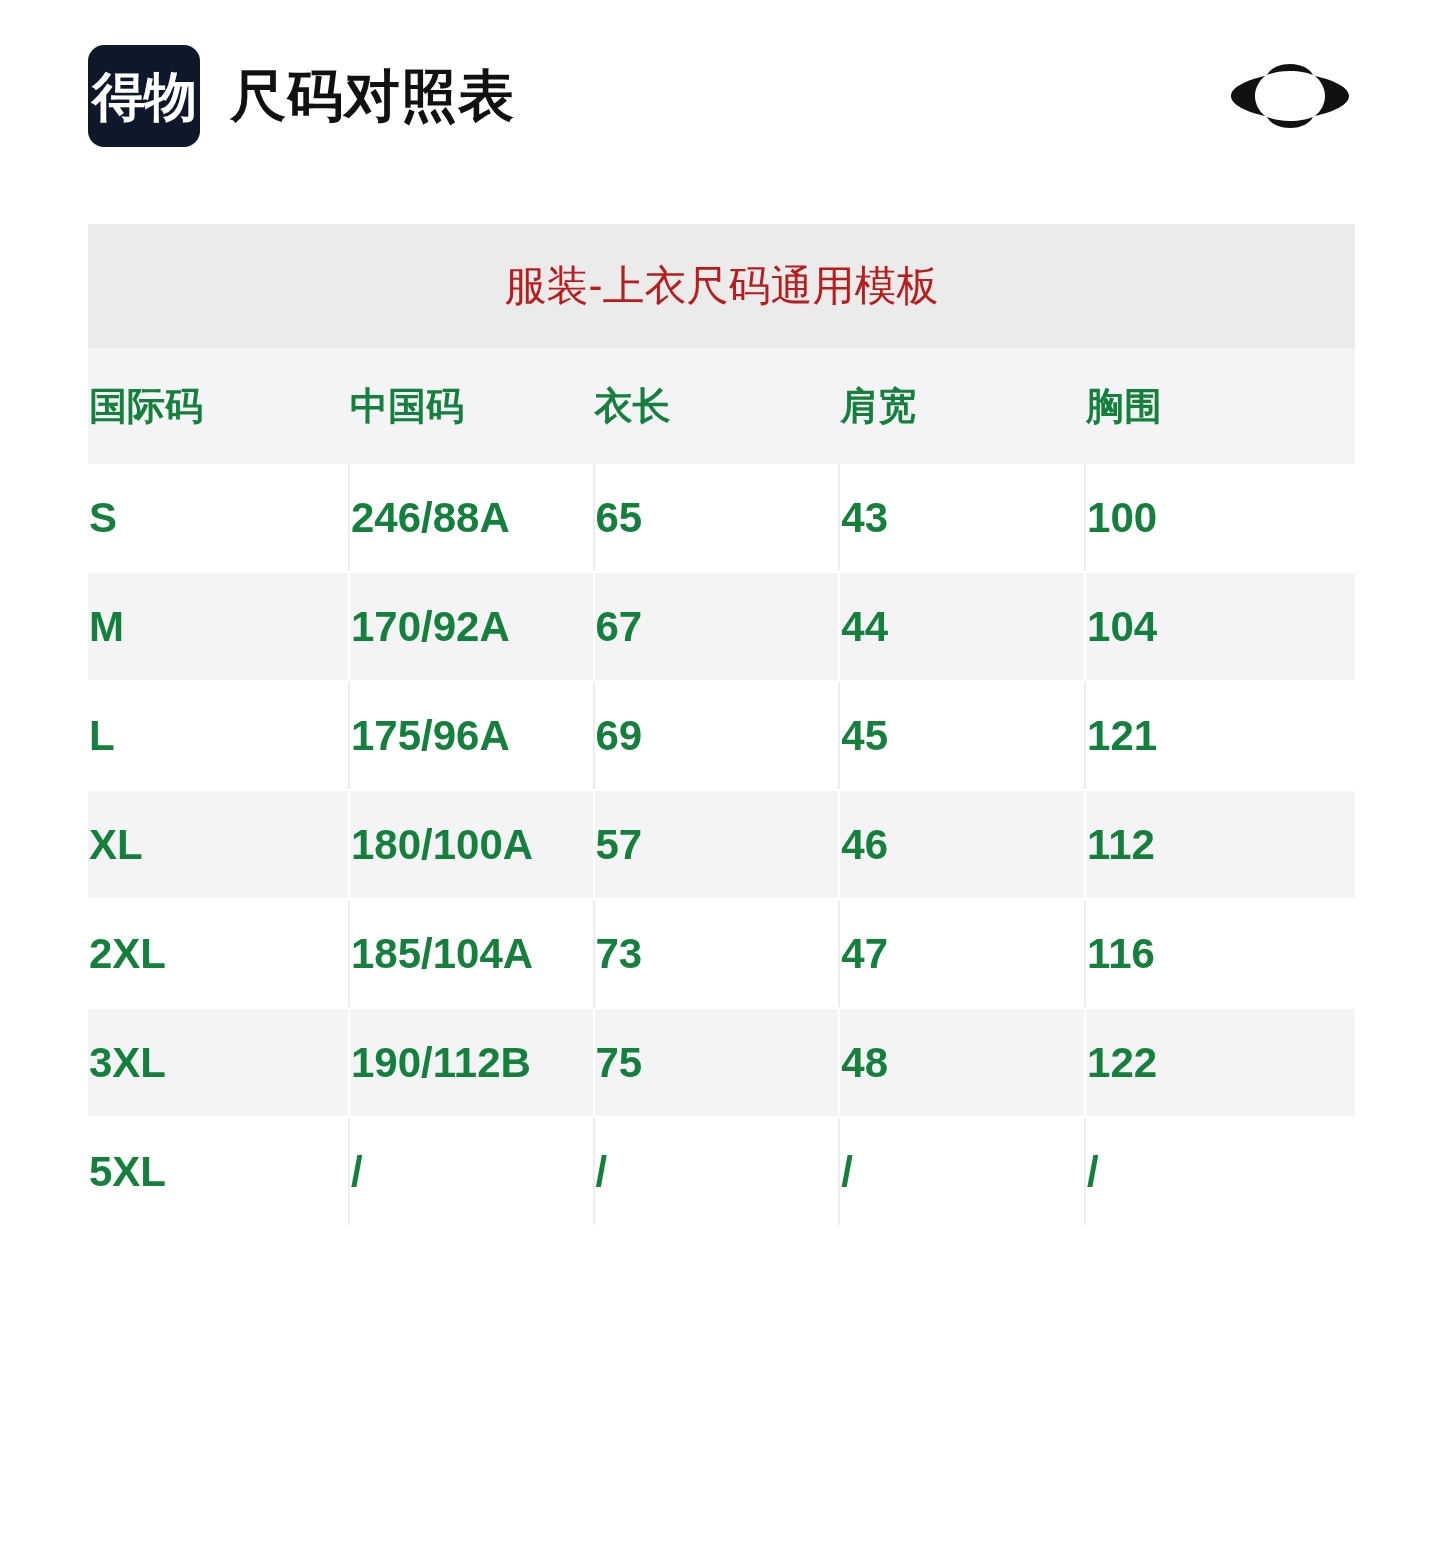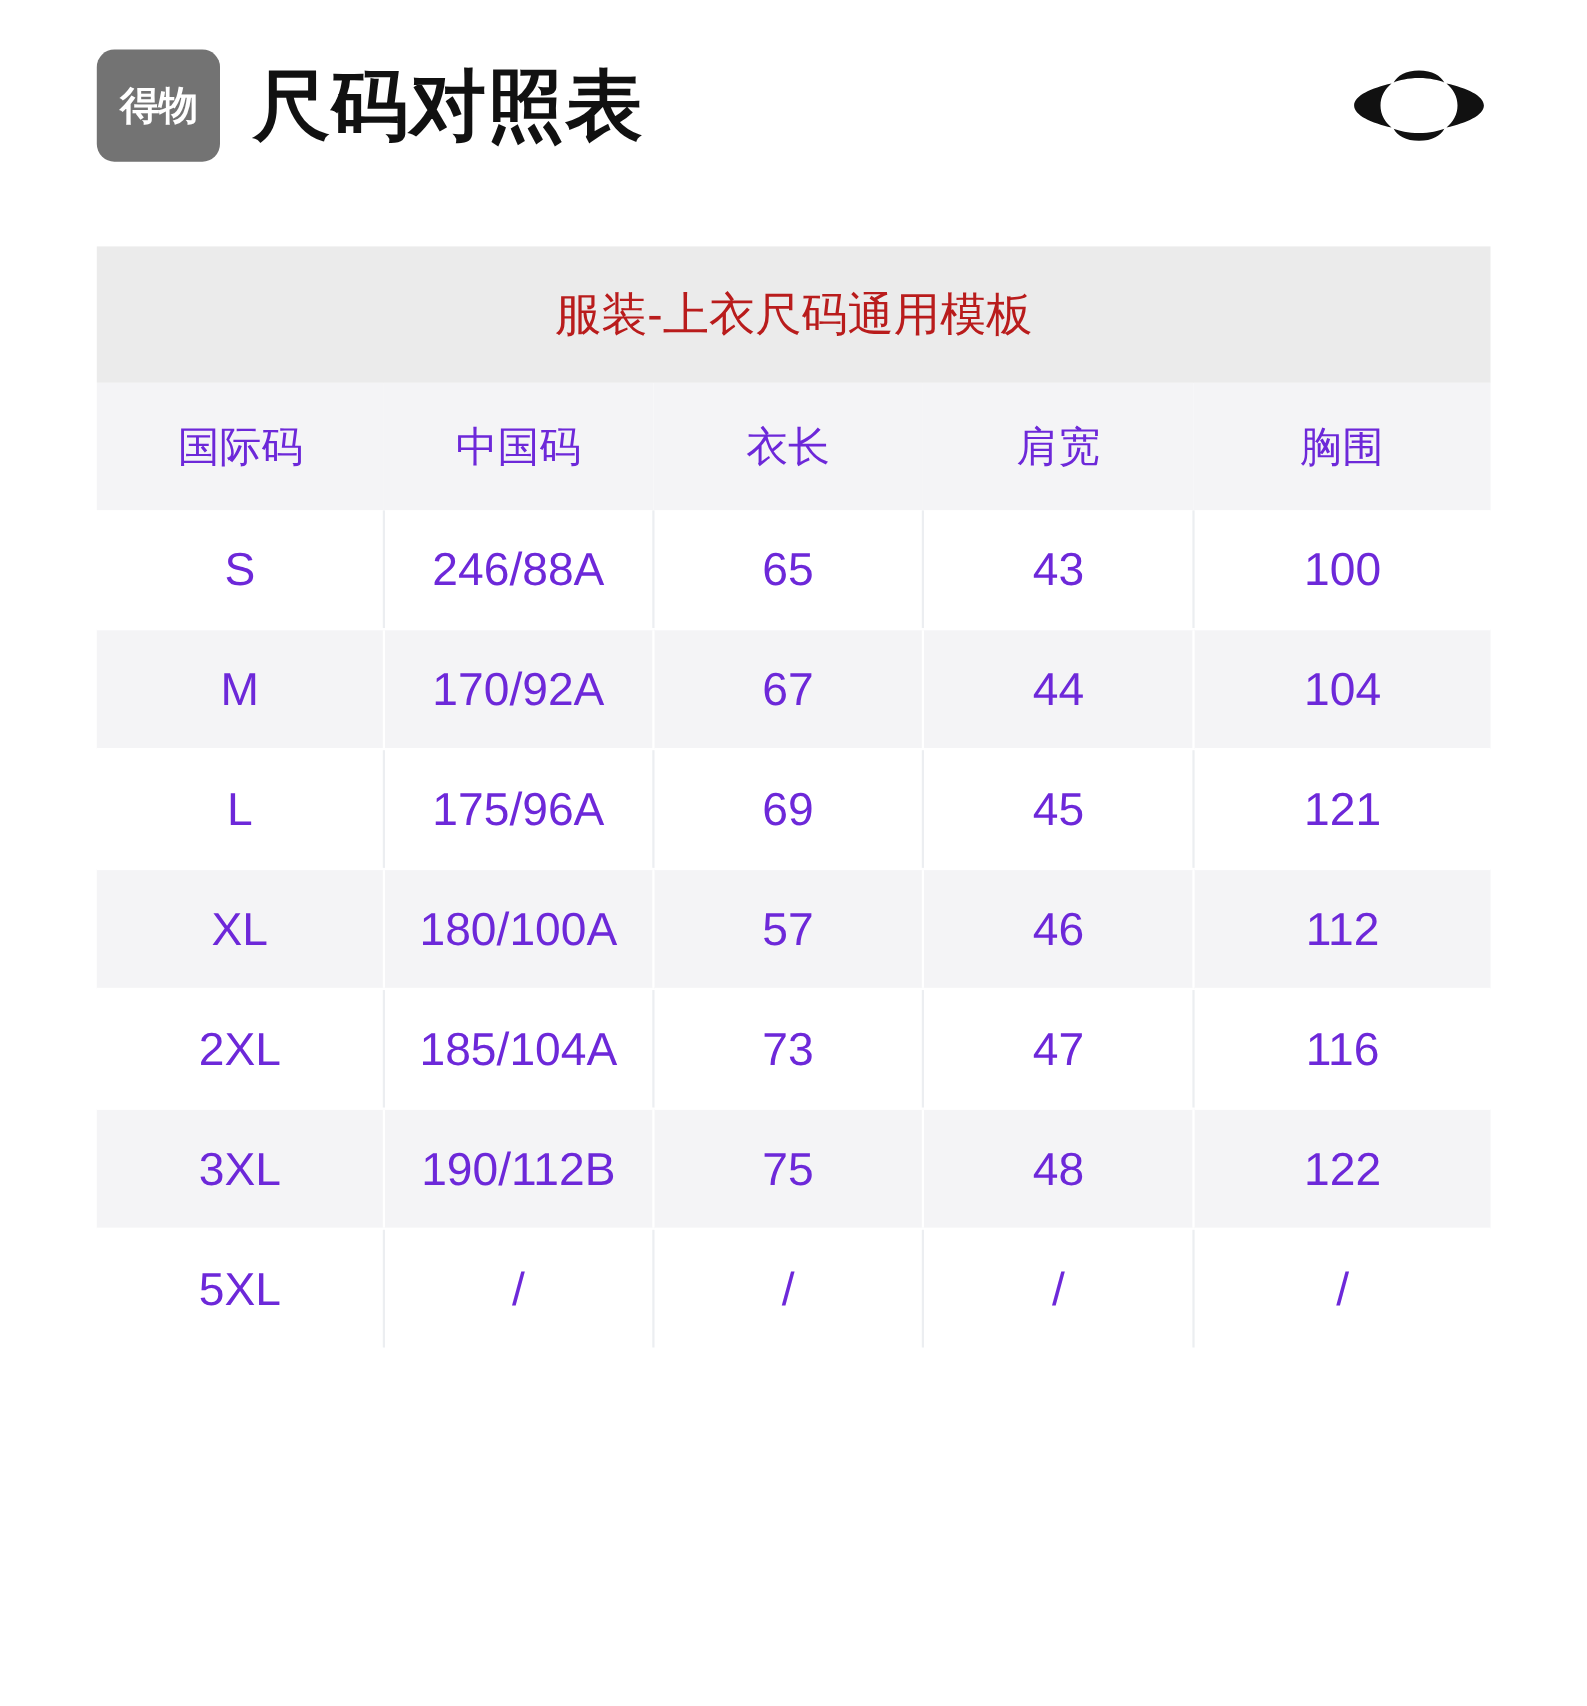--- a/index.html
+++ b/index.html
@@ -32,34 +32,34 @@
     align-items: center;
     justify-content: space-between;
   }
   .header-left {
     display: flex;
     align-items: center;
   }
   .brand-badge {
     width: 112px;
     height: 102px;
-    background: #737373;
+    background: #0f172a;
     border-radius: 16px;
     display: flex;
     align-items: center;
     justify-content: center;
     color: #ffffff;
-    font-size: 36px;
+    font-size: 53px;
     font-weight: 700;
     letter-spacing: -1px;
     line-height: 1;
   }
   .page-title {
     margin-left: 30px;
-    font-size: 70px;
+    font-size: 56px;
     font-weight: 700;
     letter-spacing: 1px;
     color: #111111;
     line-height: 1;
   }
   .ua-logo {
     width: 130px;
     height: 76px;
     display: block;
   }
@@ -81,23 +81,23 @@
     font-weight: 400;
     color: #b91c1c;
   }
   table.size-table {
     width: 100%;
     border-collapse: collapse;
     table-layout: fixed;
   }
   table.size-table th,
   table.size-table td {
-    text-align: center;
-    font-weight: 400;
-    color: #6d28d9;
+    text-align: left;
+    font-weight: 700;
+    color: #15803d;
   }
   table.size-table thead th {
     height: 114px;
     font-size: 38px;
     background: #f4f4f6;
     border: none;
   }
   table.size-table tbody td {
     height: 105px;
     font-size: 42px;

